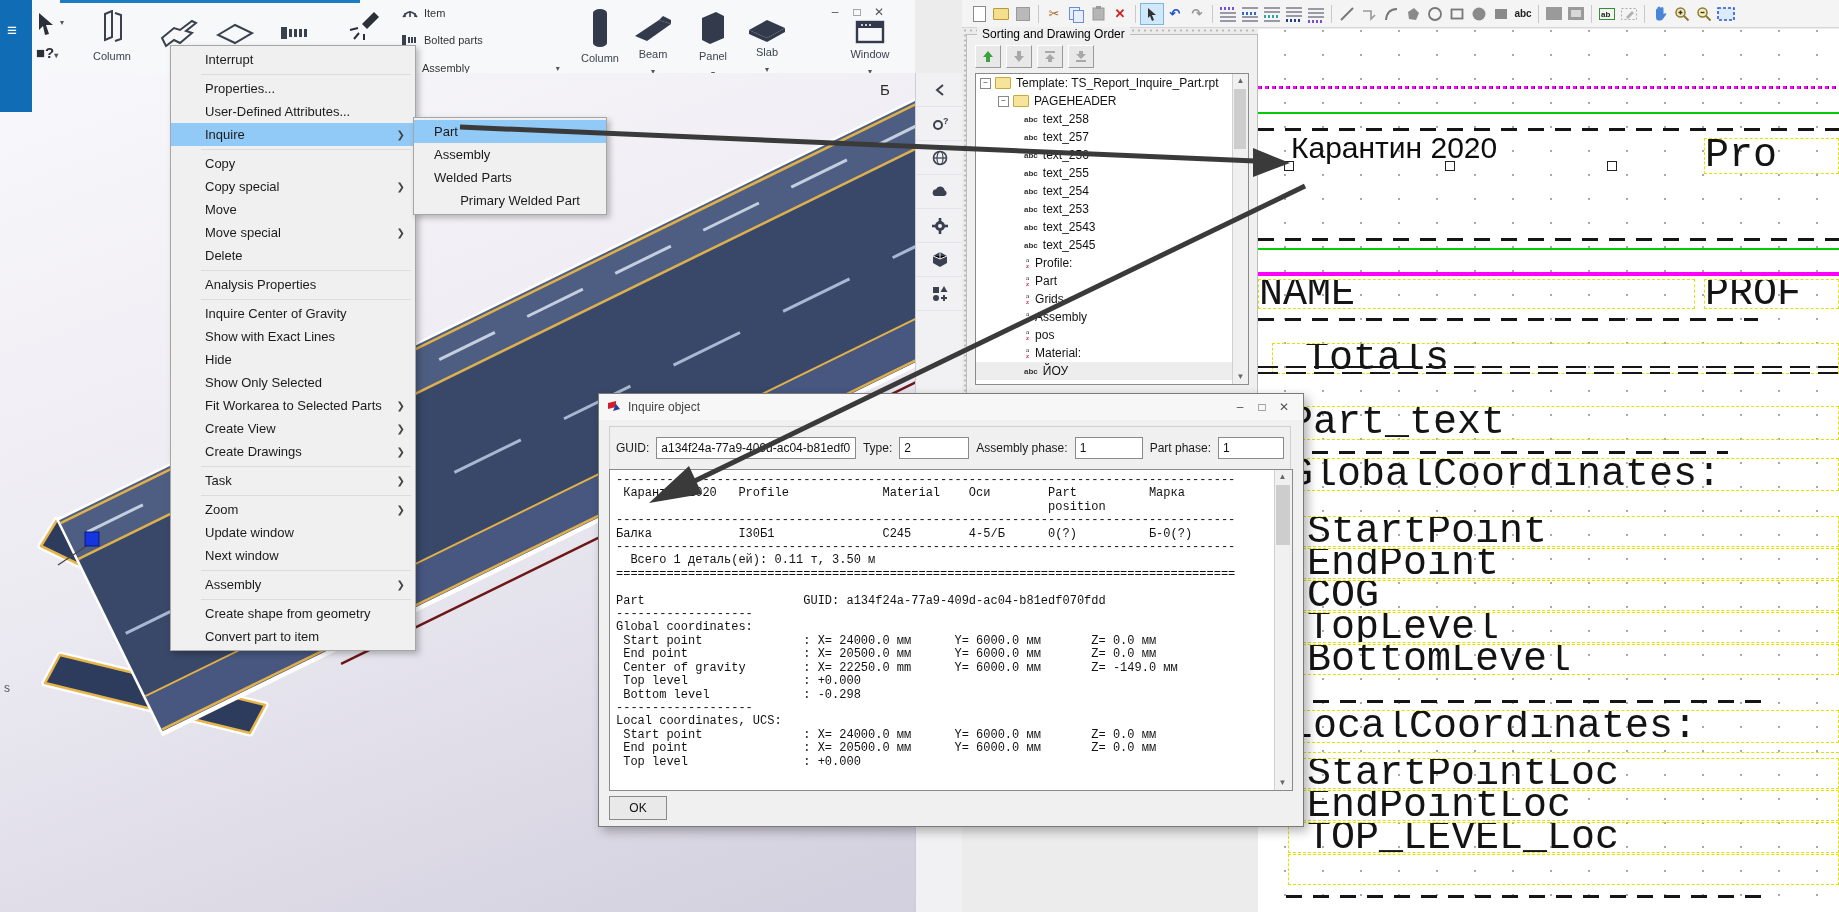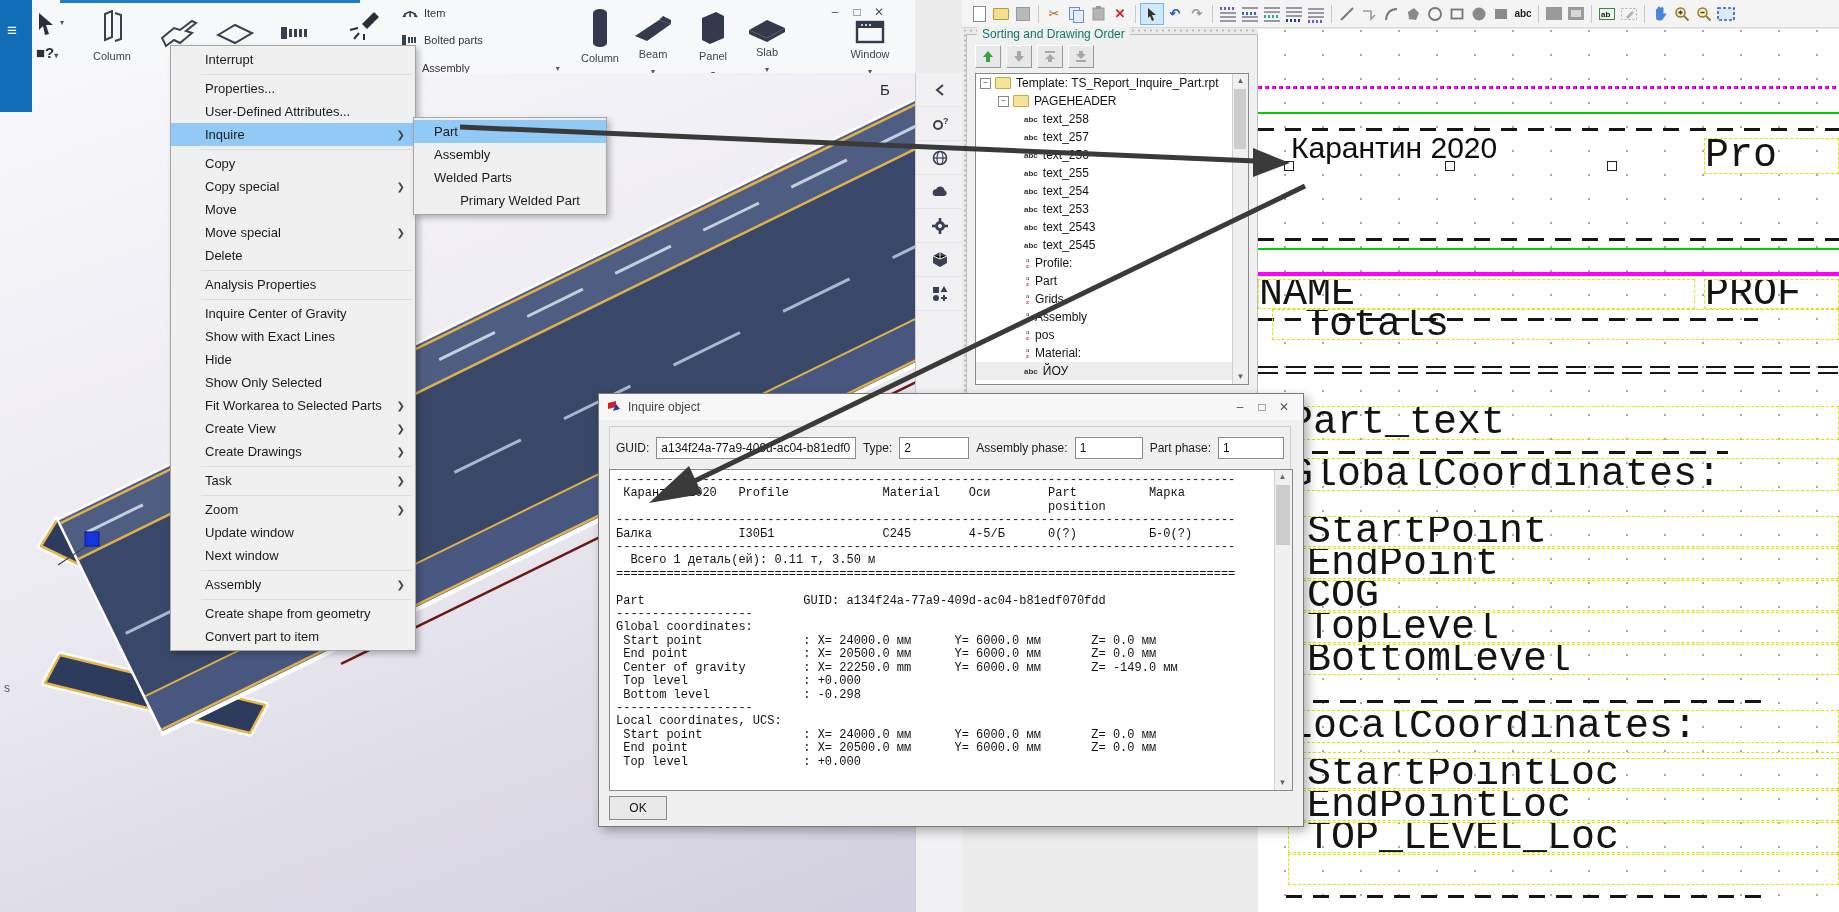--- a/index.html
+++ b/index.html
@@ -42,21 +42,21 @@
   .tico .disk{width:12px;height:12px;background:#b9b9b9;border:1px solid #9a9a9a;}
   .tico.sel{border:1px solid #7ab4e0;background:#cfe8fa;}
   .copyico{position:relative;width:14px;height:14px;}
   .copyico i{position:absolute;width:9px;height:11px;background:#e8eefc;border:1px solid #6a8fd0;}
   .copyico i:nth-child(2){left:4px;top:3px;}
   .bandico{position:relative;width:16px;height:14px;}
   .bandico i{position:absolute;left:0;width:16px;height:2px;background:#9a9aa6;}
   .bandico .dots{height:3px;background:repeating-linear-gradient(90deg,var(--dc) 0 2px,transparent 2px 4px);}
   
   #sort-panel{left:4px;top:34px;width:290px;height:358px;border:1px solid #bdbdbd;background:#f0f0f0;}
-  #sort-title{position:absolute;left:10px;top:-8px;background:#f0f0f0;padding:0 5px;font-size:12px;color:#0f766e;}
+  #sort-title{position:absolute;left:10px;top:-8px;background:#f0f0f0;padding:0 5px;font-size:12px;color:#000000;}
   .arrbtn{width:24px;height:21px;background:#e8e8e8;border:1px solid #999;border-top-color:#fff;border-left-color:#fff;display:flex;align-items:center;justify-content:center;}
   #tree{position:absolute;left:8px;top:38px;width:272px;height:310px;background:#fff;border:1px solid #8a8a8a;overflow:hidden;}
   .trow{height:18px;display:flex;align-items:center;font-size:12px;color:#111;white-space:nowrap;}
   .texp{width:9px;height:9px;border:1px solid #888;background:#fff;font-size:8px;line-height:7px;text-align:center;color:#333;margin-right:4px;flex:0 0 auto;}
   .tfold{width:14px;height:10px;background:#f5e49a;border:1px solid #caa93c;border-radius:1px;margin-right:5px;flex:0 0 auto;}
   .tabc{font-size:8px;font-weight:bold;color:#333;margin-right:5px;flex:0 0 auto;}
   .taz{font-size:7px;line-height:6px;text-align:center;margin-right:6px;flex:0 0 auto;font-family:"Liberation Serif",serif;}
   .taz .z{color:#c00;}
   .vscroll{position:absolute;right:0;top:0;width:15px;height:100%;background:#f0f0f0;border-left:1px solid #d0d0d0;}
   .vscroll .up,.vscroll .dn{position:absolute;left:0;width:15px;height:14px;font-size:8px;color:#666;text-align:center;line-height:14px;}
@@ -627,21 +627,21 @@
       <div class="abs handle" style="left:26px;top:132px;"></div>
       <div class="abs handle" style="left:187px;top:132px;"></div>
       <div class="abs handle" style="left:349px;top:132px;"></div>
       <div class="abs ybox" style="left:446px;top:109px;width:135px;height:36px;"><span class="ctext" style="line-height:34px;">Pro</span></div>
       <div class="abs hdash" style="left:0;top:209px;width:581px;"></div>
       <div class="abs hgreen" style="left:0;top:219px;width:581px;"></div>
       <div class="abs hmag" style="left:0;top:243px;width:581px;"></div>
       <div class="abs ybox" style="left:0;top:250px;width:437px;height:30px;"><span class="ctext" style="line-height:28px;">NAME</span></div>
       <div class="abs ybox" style="left:446px;top:250px;width:135px;height:30px;"><span class="ctext" style="line-height:28px;">PROF</span></div>
       <div class="abs hdash" style="left:0;top:289px;width:500px;"></div>
-      <div class="abs ybox" style="left:14px;top:280px;width:567px;height:31px;"><span class="ctext" style="line-height:29px;padding-left:32px;display:inline-block;">Totals</span></div>
+      <div class="abs ybox" style="left:14px;top:314px;width:567px;height:31px;"><span class="ctext" style="line-height:29px;padding-left:32px;display:inline-block;">Totals</span></div>
       <div class="abs hdouble" style="left:0;top:337px;width:581px;"></div>
       <div class="abs ybox" style="left:14px;top:377px;width:567px;height:34px;"><span class="ctext" style="line-height:32px;padding-left:16px;display:inline-block;">Part_text</span></div>
       <div class="abs hdash" style="left:0;top:422px;width:470px;"></div>
       <div class="abs ybox" style="left:14px;top:429px;width:567px;height:33px;"><span class="ctext" style="line-height:31px;padding-left:16px;display:inline-block;">GlobalCoordinates:</span></div>
       <div class="abs ybox" style="left:30px;top:519px;width:551px;height:31px;"><span class="ctext" style="line-height:29px;padding-left:18px;display:inline-block;">EndPoint</span></div>
       <div class="abs ybox" style="left:30px;top:487px;width:551px;height:31px;"><span class="ctext" style="line-height:29px;padding-left:18px;display:inline-block;">StartPoint</span></div>
       <div class="abs ybox" style="left:30px;top:551px;width:551px;height:31px;"><span class="ctext" style="line-height:29px;padding-left:18px;display:inline-block;">COG</span></div>
       <div class="abs ybox" style="left:30px;top:583px;width:551px;height:31px;"><span class="ctext" style="line-height:29px;padding-left:18px;display:inline-block;">TopLevel</span></div>
       <div class="abs ybox" style="left:30px;top:615px;width:551px;height:31px;"><span class="ctext" style="line-height:29px;padding-left:18px;display:inline-block;font-family:Liberation Mono, monospace;">BottomLevel</span></div>
       <div class="abs hdash" style="left:28px;top:671px;width:480px;"></div>

